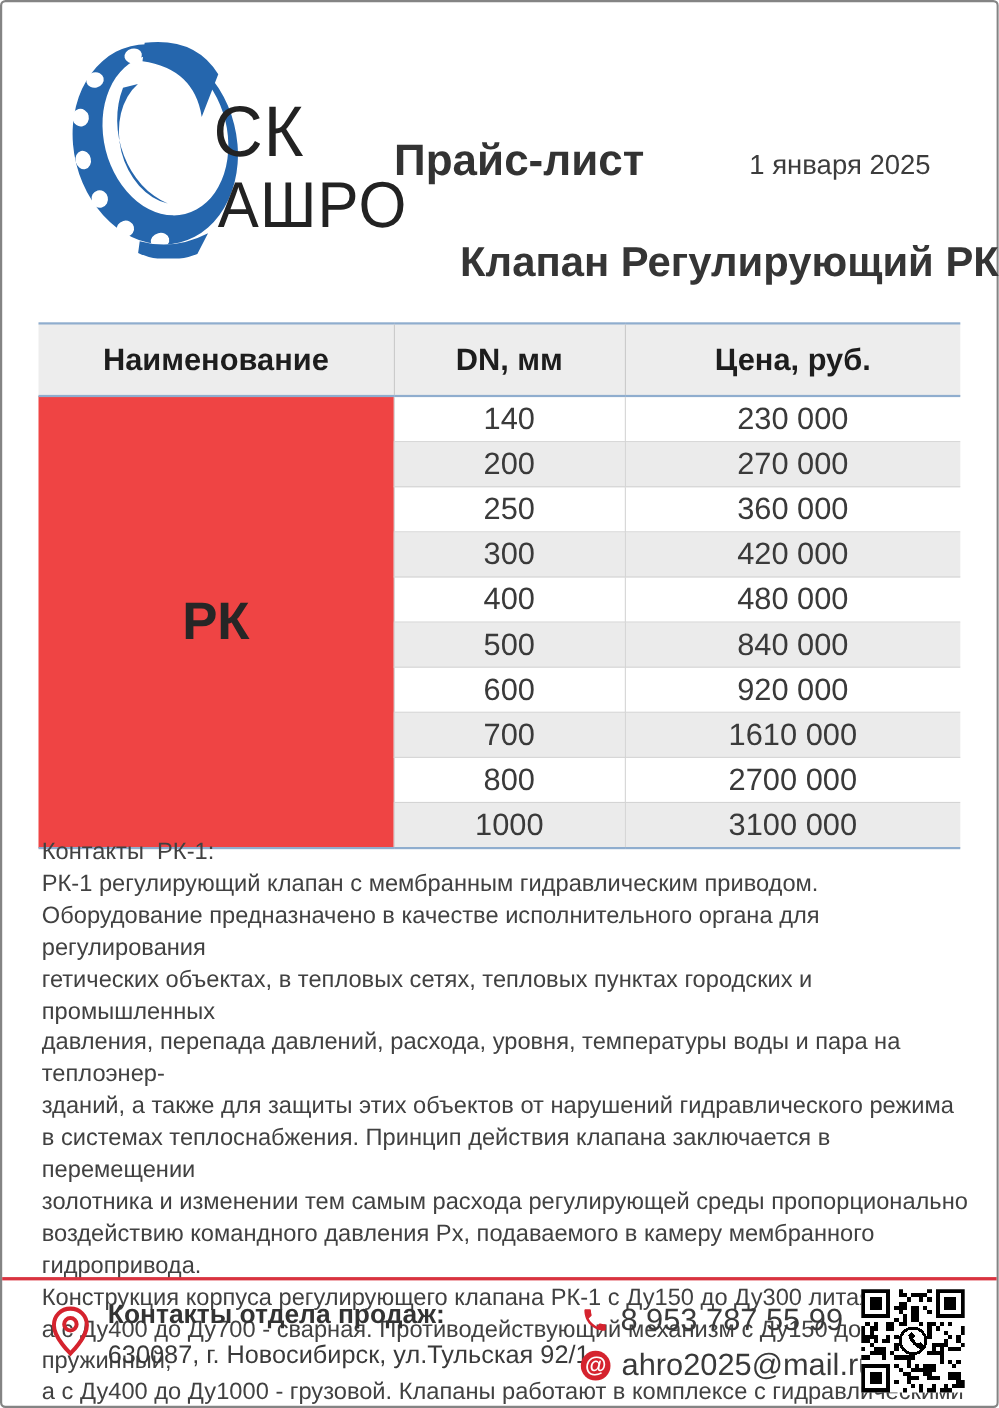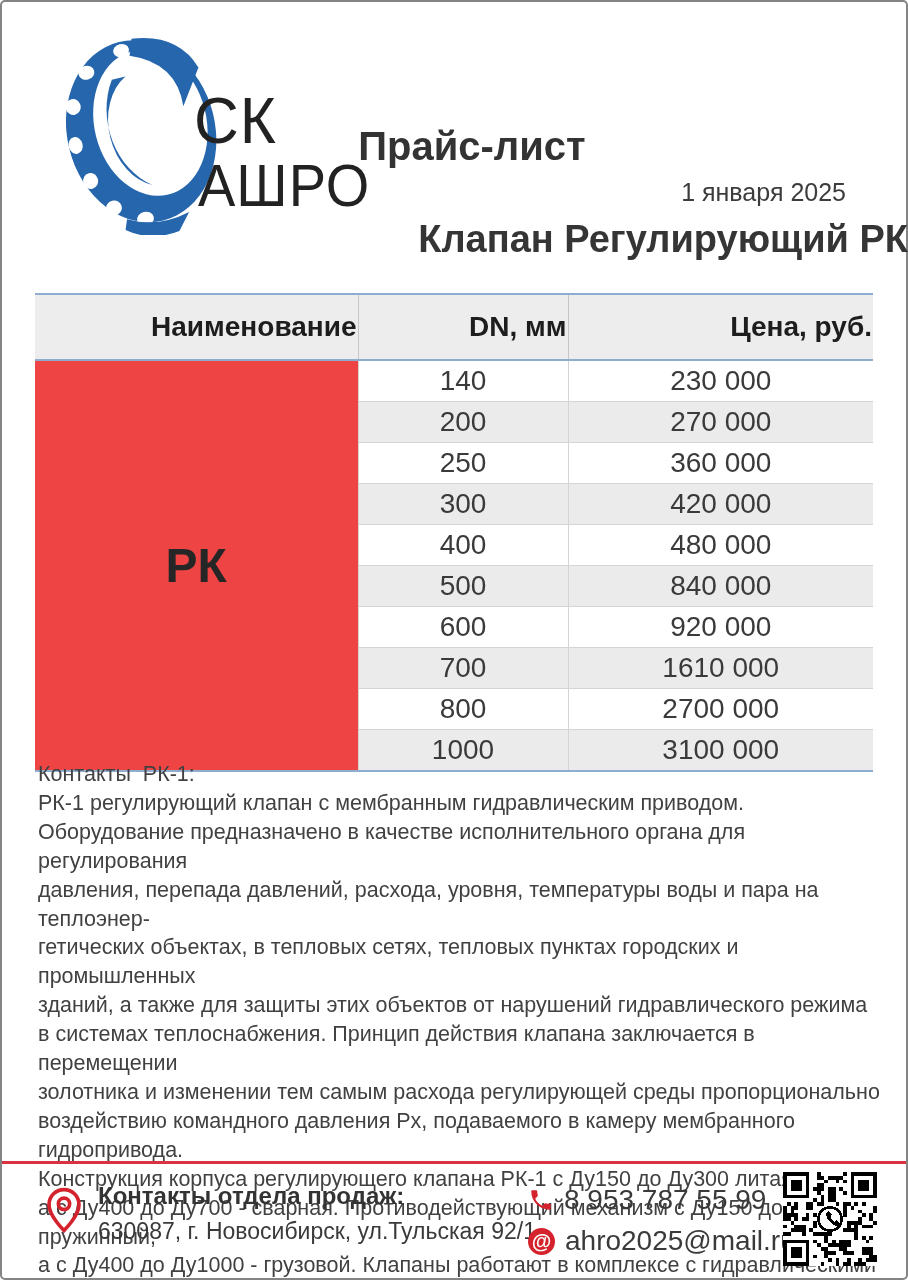--- a/index.html
+++ b/index.html
@@ -17,37 +17,37 @@
   .logo svg{position:absolute;left:0;top:0;}
   .logo-text{position:absolute;left:158px;top:70px;line-height:1;color:#222;
     font-weight:400;letter-spacing:1px;}
   .logo-line1{font-size:62px;transform:scaleY(1.05);display:block;}
   .logo-line2{font-size:56px;display:block;margin-top:6px;margin-left:4px;transform:scaleY(1.05);}
   .doc-title{
     position:absolute;top:124px;left:0;width:100%;text-align:center;
     font-size:40px;font-weight:bold;color:#333;transform:translateX(18px);
   }
   .doc-date{
-    position:absolute;top:136px;right:62px;font-size:25px;color:#3c3c3c;margin-top:42px;
+    position:absolute;top:136px;right:62px;font-size:25px;color:#3c3c3c;
   }
   .product-title{
     position:absolute;top:218px;left:0;width:100%;text-align:right;
     font-size:38px;font-weight:bold;color:#353535;
   }
   
   .price-table{
     position:absolute;top:293px;left:35px;width:838px;
     border-collapse:collapse;table-layout:fixed;
   }
   .price-table col.c1{width:323px;}
   .price-table col.c2{width:210px;}
   .price-table col.c3{width:305px;}
   .price-table th{
     background:#ededed;font-size:28px;font-weight:bold;color:#1d1d1d;
-    height:62px;text-align:right;
+    height:62px;text-align:center;
     border-top:2px solid #8fadce;border-bottom:2px solid #8fadce;
     border-left:1px solid #c7c7c7;border-right:1px solid #c7c7c7;
   }
   .price-table th:first-child{border-left:none;}
   .price-table th:last-child{border-right:none;}
   .price-table td{
     font-size:28px;color:#3a3a3a;text-align:center;height:38px;
     border:1px solid #d4d4d4;
   }
   .price-table td.name-cell{
@@ -174,22 +174,22 @@
         <td>1000</td>
         <td>3100 000</td>
       </tr>
     </tbody>
 </table>
 
 <div class="description">
     <div class="desc-line">Контакты  РК-1:</div>
     <div class="desc-line">РК-1 регулирующий клапан с мембранным гидравлическим приводом.</div>
     <div class="desc-line">Оборудование предназначено в качестве исполнительного органа для регулирования</div>
+    <div class="desc-line">гетических объектах, в тепловых сетях, тепловых пунктах городских и промышленных</div>
     <div class="desc-line">давления, перепада давлений, расхода, уровня, температуры воды и пара на теплоэнер-</div>
-    <div class="desc-line">гетических объектах, в тепловых сетях, тепловых пунктах городских и промышленных</div>
     <div class="desc-line">зданий, а также для защиты этих объектов от нарушений гидравлического режима</div>
     <div class="desc-line">в системах теплоснабжения. Принцип действия клапана заключается в перемещении</div>
     <div class="desc-line">золотника и изменении тем самым расхода регулирующей среды пропорционально</div>
     <div class="desc-line">воздействию командного давления Рх, подаваемого в камеру мембранного гидропривода.</div>
     <div class="desc-line">Конструкция корпуса регулирующего клапана РК-1 с Ду150 до Ду300 литая,</div>
     <div class="desc-line">а с Ду400 до Ду700 - сварная. Противодействующий механизм с Ду150 до Ду300 - пружинный,</div>
     <div class="desc-line">а с Ду400 до Ду1000 - грузовой. Клапаны работают в комплексе с гидравлическими</div>
   </div>
 
 <div class="footer-rule"></div>

